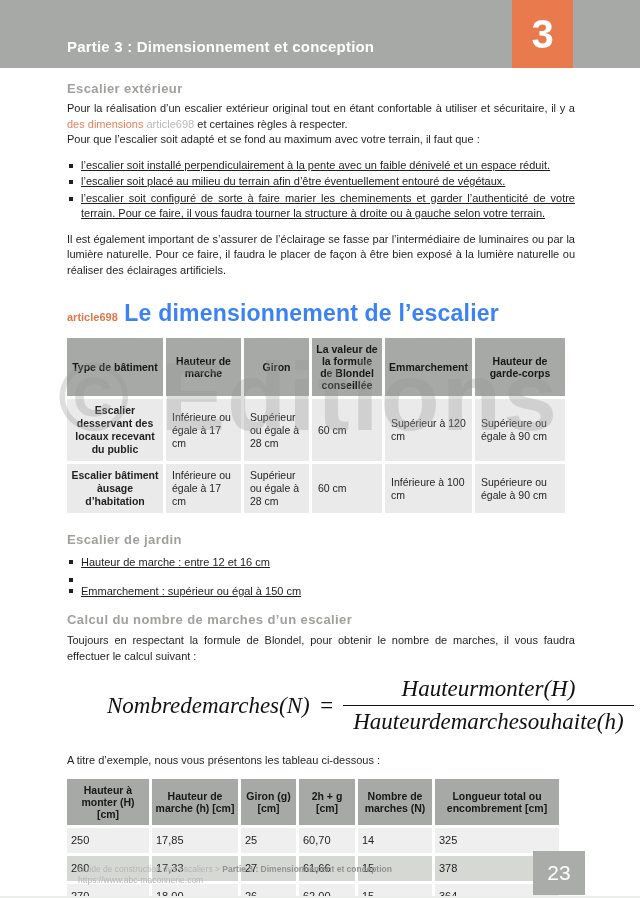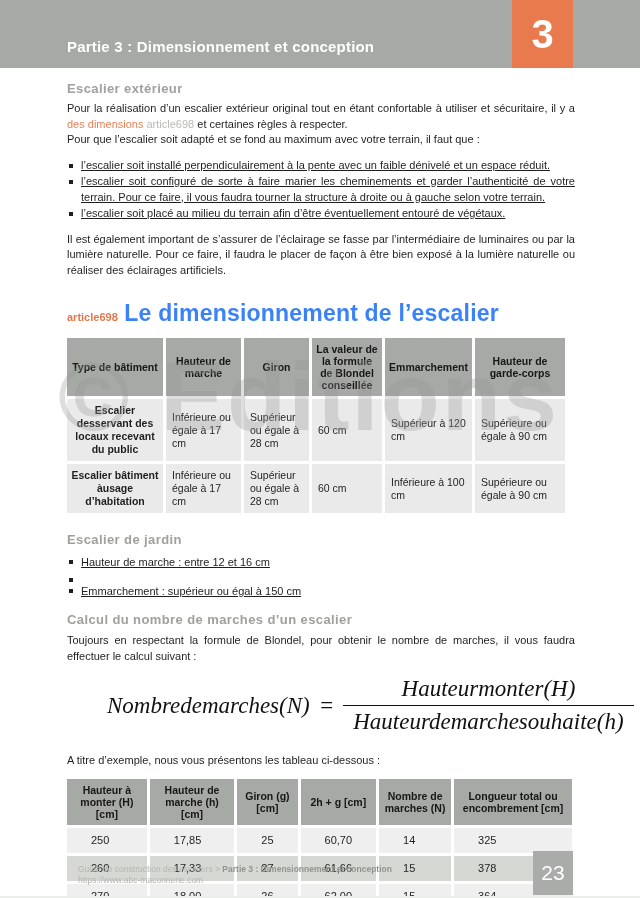--- a/index.html
+++ b/index.html
@@ -53,21 +53,21 @@
     text-align:center; vertical-align:middle; padding:5px 3px;
   }
   td {
     font-size:10.5px; line-height:13px;
     vertical-align:middle; padding:5px 6px;
   }
   .t1 { margin-top:8px; }
   .t1 td { background:#eaeaea; }
   .t1 td.rowhead { font-weight:bold; text-align:center; padding:5px 2px; }
   .t2 { margin-top:7px; }
-  .t2 td { font-size:11px; padding:6px 24px; line-height:13px; }
+  .t2 td { font-size:11px; padding:6px 4px; line-height:13px; }
   .t2 tr.r-light td { background:#efefef; }
   .t2 tr.r-dark td { background:#d6d8d4; }
   .h-garden { margin-top:16px; }
   .garden-list { margin-top:7px; }
   .garden-list .bullet-item { line-height:16.5px; }
   .garden-list .bullet-sq { margin-top:6px; }
   .h-calc { margin-top:13px; }
   .p-calc { margin-top:6px; }
   
   .formula {
@@ -86,21 +86,21 @@
     pointer-events:none; line-height:90px; font-size:97px;
     letter-spacing:2px; white-space:nowrap;
   }
   
   .footer-breadcrumb {
     position:absolute; left:78px; top:864px;
     font-size:8.5px; line-height:11px; color:#b3b6b2;
   }
   .footer-bold { color:#90938f; font-weight:bold; }
   .page-box {
-    position:absolute; left:533px; top:851px; width:40px; height:44px;
+    position:absolute; left:533px; top:851px; width:52px; height:44px;
     background:#a9aca8; color:#ffffff;
     display:flex; align-items:center; justify-content:center;
     font-size:21px;
   }
   .bottom-edge { position:absolute; left:0; bottom:0; width:640px; height:2px; background:#eceeec; }
 </style>
 </head>
 <body>
 
 <div class="header-band"></div>
@@ -120,25 +120,25 @@
   <p class="body-p p1"><span>Pour la réalisation d’un escalier extérieur original tout en étant confortable à utiliser et sécuritaire, il y a </span><span class="link-orange">des dimensions</span><span class="ref-gray"> article698</span><span> et certaines règles à respecter.</span></p>
   <p class="body-p">Pour que l’escalier soit adapté et se fond au maximum avec votre terrain, il faut que :</p>
 
   <div class="bullet-list">
     <div class="bullet-item">
       <span class="bullet-sq"></span>
       <span class="bullet-text">l’escalier soit installé perpendiculairement à la pente avec un faible dénivelé et un espace réduit.</span>
     </div>
     <div class="bullet-item">
       <span class="bullet-sq"></span>
+      <span class="bullet-text">l’escalier soit placé au milieu du terrain afin d’être éventuellement entouré de végétaux.</span>
+    </div>
+    <div class="bullet-item">
+      <span class="bullet-sq"></span>
       <span class="bullet-text">l’escalier soit configuré de sorte à faire marier les cheminements et garder l’authenticité de votre terrain. Pour ce faire, il vous faudra tourner la structure à droite ou à gauche selon votre terrain.</span>
-    </div>
-    <div class="bullet-item">
-      <span class="bullet-sq"></span>
-      <span class="bullet-text">l’escalier soit placé au milieu du terrain afin d’être éventuellement entouré de végétaux.</span>
     </div>
   </div>
 
   <p class="body-p p3">Il est également important de s’assurer de l’éclairage se fasse par l’intermédiaire de luminaires ou par la lumière naturelle. Pour ce faire, il faudra le placer de façon à être bien exposé à la lumière naturelle ou réaliser des éclairages artificiels.</p>
 
   <div class="big-title-row">
     <span class="article-ref">article698</span><span class="big-title"> Le dimensionnement de l’escalier</span>
   </div>
 
   <table class="t1">

